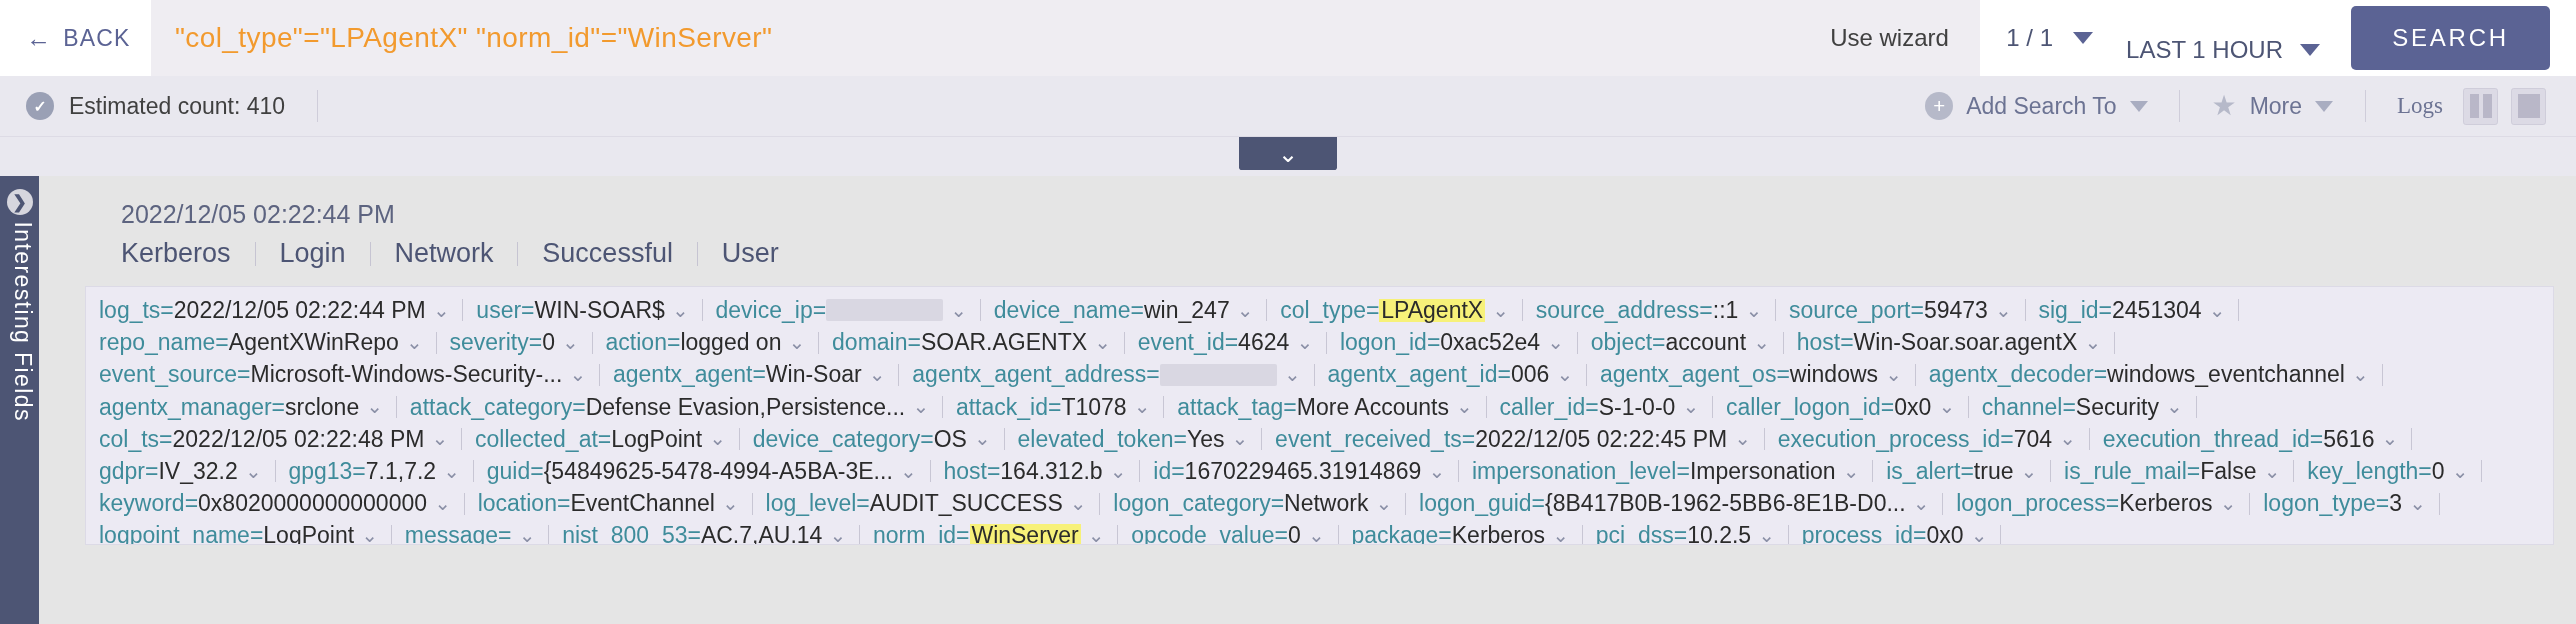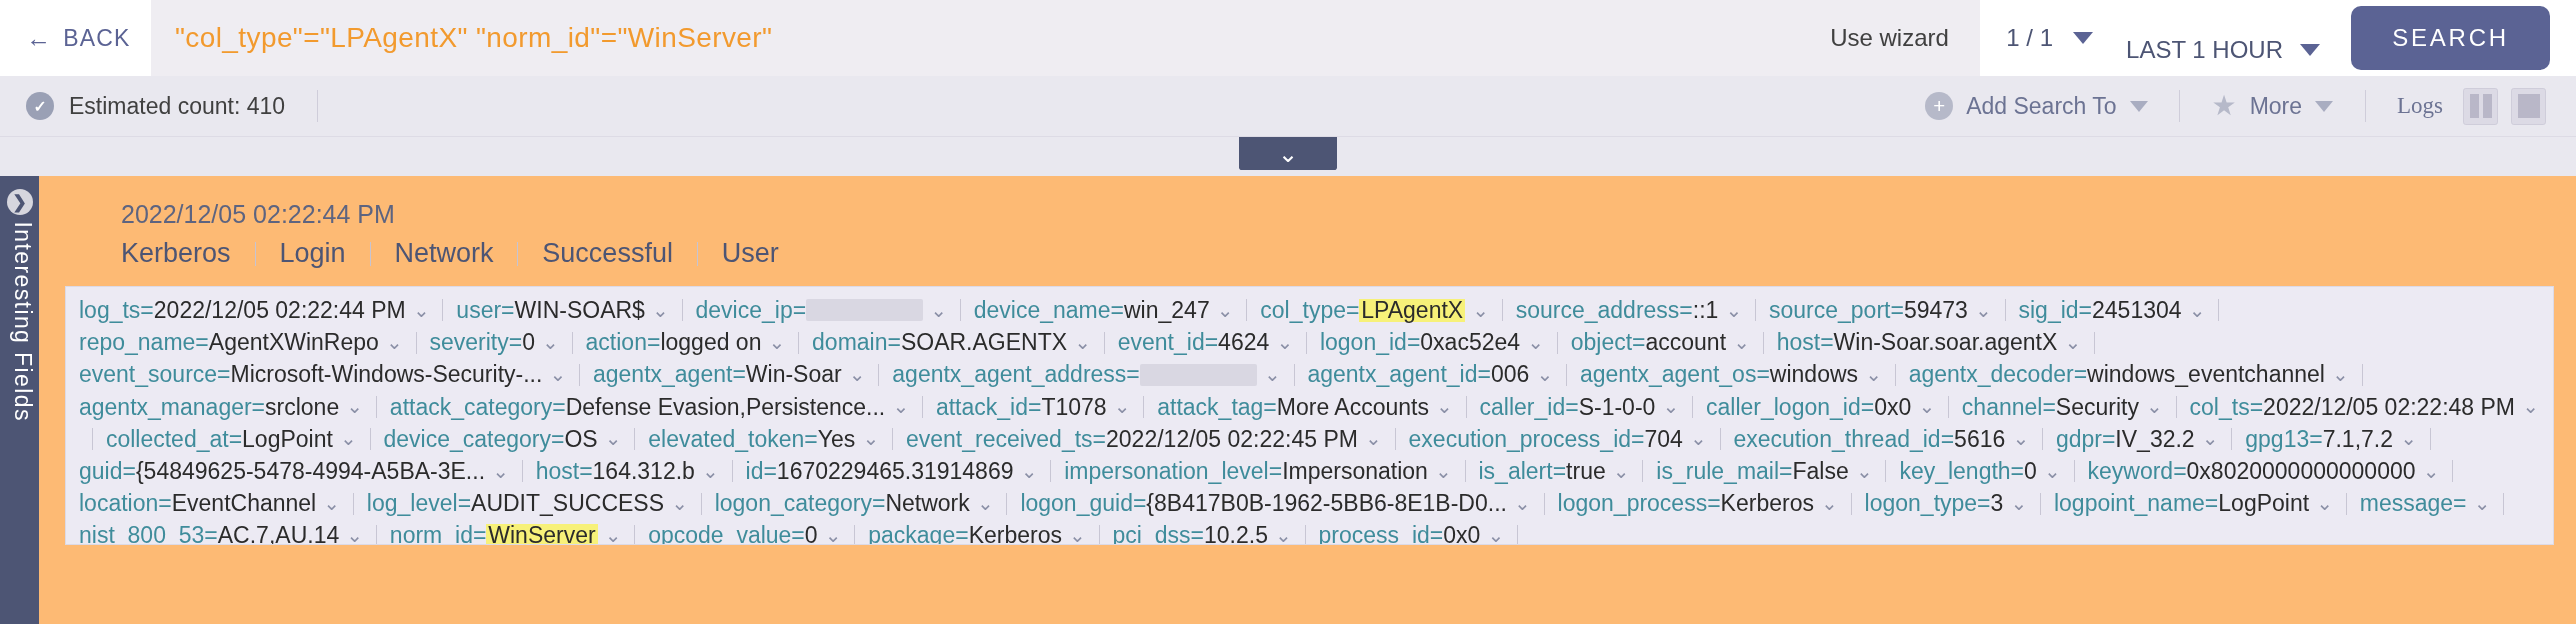--- a/index.html
+++ b/index.html
@@ -44,21 +44,21 @@
     width:0;height:0;border-left:10.2px solid transparent;border-right:10.2px solid transparent;
     border-top:12px solid #5b6394; display:inline-block;
   }
   .timerange{
     display:flex; align-items:center; gap:16.7px; margin-left:33px;
     color:#4d5574; font-size:24px; white-space:nowrap; cursor:pointer;margin-top:24px;
   }
   .search-btn{
     margin-left:31.5px; margin-right:26px;
     background:#5b6394; color:#ffffff; font-size:24px; letter-spacing:2.8px;
-    padding:17.6px 41px; border:none; border-radius:10px; cursor:pointer;
+    padding:17.6px 41px; border:none; border-radius:5px; cursor:pointer;
     white-space:nowrap;
   }
 
   
   .subbar{
     position:absolute; left:0; top:76px; width:2576px; height:61px;
     background:#e9e8ef; display:flex; align-items:center;
     border-bottom:0.9px solid #dddbe5;
   }
   .count-wrap{ display:flex; align-items:center; gap:15px; margin-left:26px; }
@@ -116,34 +116,34 @@
   }
   .rail-label{
     position:absolute; left:-57px; top:111px; width:158px;
     color:#ffffff; font-size:23px; letter-spacing:1.4px;
     transform:rotate(90deg); white-space:nowrap; text-align:center;
   }
 
   
   .result{
     position:absolute; left:39px; top:176px; right:0; bottom:0;
-    background:#fdba74; padding:24px 0 0 0;
+    background:#e5e5e5; padding:24px 0 0 0;
   }
   .rec-time{
     color:#5d6480; font-size:25px; margin:0 0 9.3px 82px; white-space:nowrap;
   }
   .tags{
     display:flex; align-items:center; margin:0 0 16.7px 82px; color:#4d5574; font-size:27px;
   }
   .tags span.tag{ padding:0 24px; cursor:pointer; white-space:nowrap;}
   .tags span.tag:first-child{ padding-left:0; }
   .tags .sep{ width:0.9px; height:24px; background:#c6c4d2; }
 
   .chipbox{
-    margin-left:26px; margin-right:22px;
+    margin-left:46px; margin-right:22px;
     background:#eceaf3; border:0.9px solid #dcdae6;
     padding:7.4px 9.3px 9.3px 13px;
     display:flex; flex-wrap:wrap; align-items:center;
     line-height:1.0;
     max-height:259px; overflow:hidden;
   }
   .chip{
     display:inline-flex; align-items:center; white-space:nowrap;
     font-size:23px; padding:4.6px 0; margin:0;
   }

